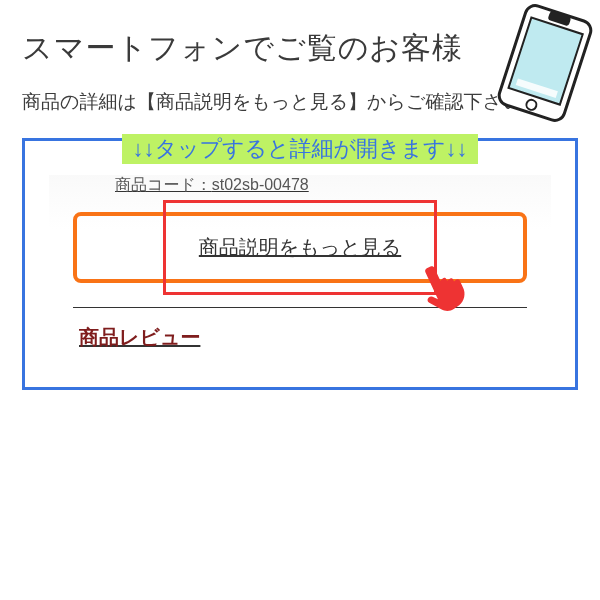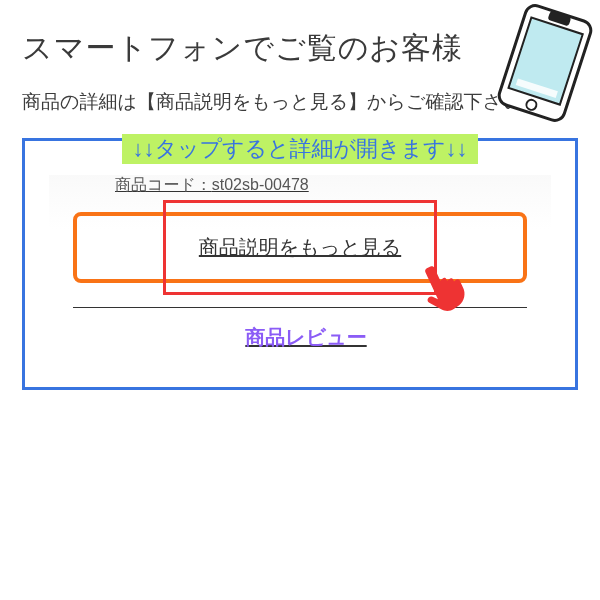--- a/index.html
+++ b/index.html
@@ -107,23 +107,22 @@
   }
 
   .sep{
     height:1px;
     background:#333;
     margin:24px 6px 16px 6px;
   }
   .review{
     font-size:20px;
     font-weight:700;
-    color:#8b5cf6;
+    color:#7f1d1d;
     margin:0 0 0 12px;
-    text-align:center;
   }
   .fade{
     position:absolute;
     left:24px;right:24px;top:34px;
     height:180px;
     pointer-events:none;
     background:linear-gradient(to bottom,#efefef 0%,#fff 30%);
     opacity:.35;
   }
 </style>

